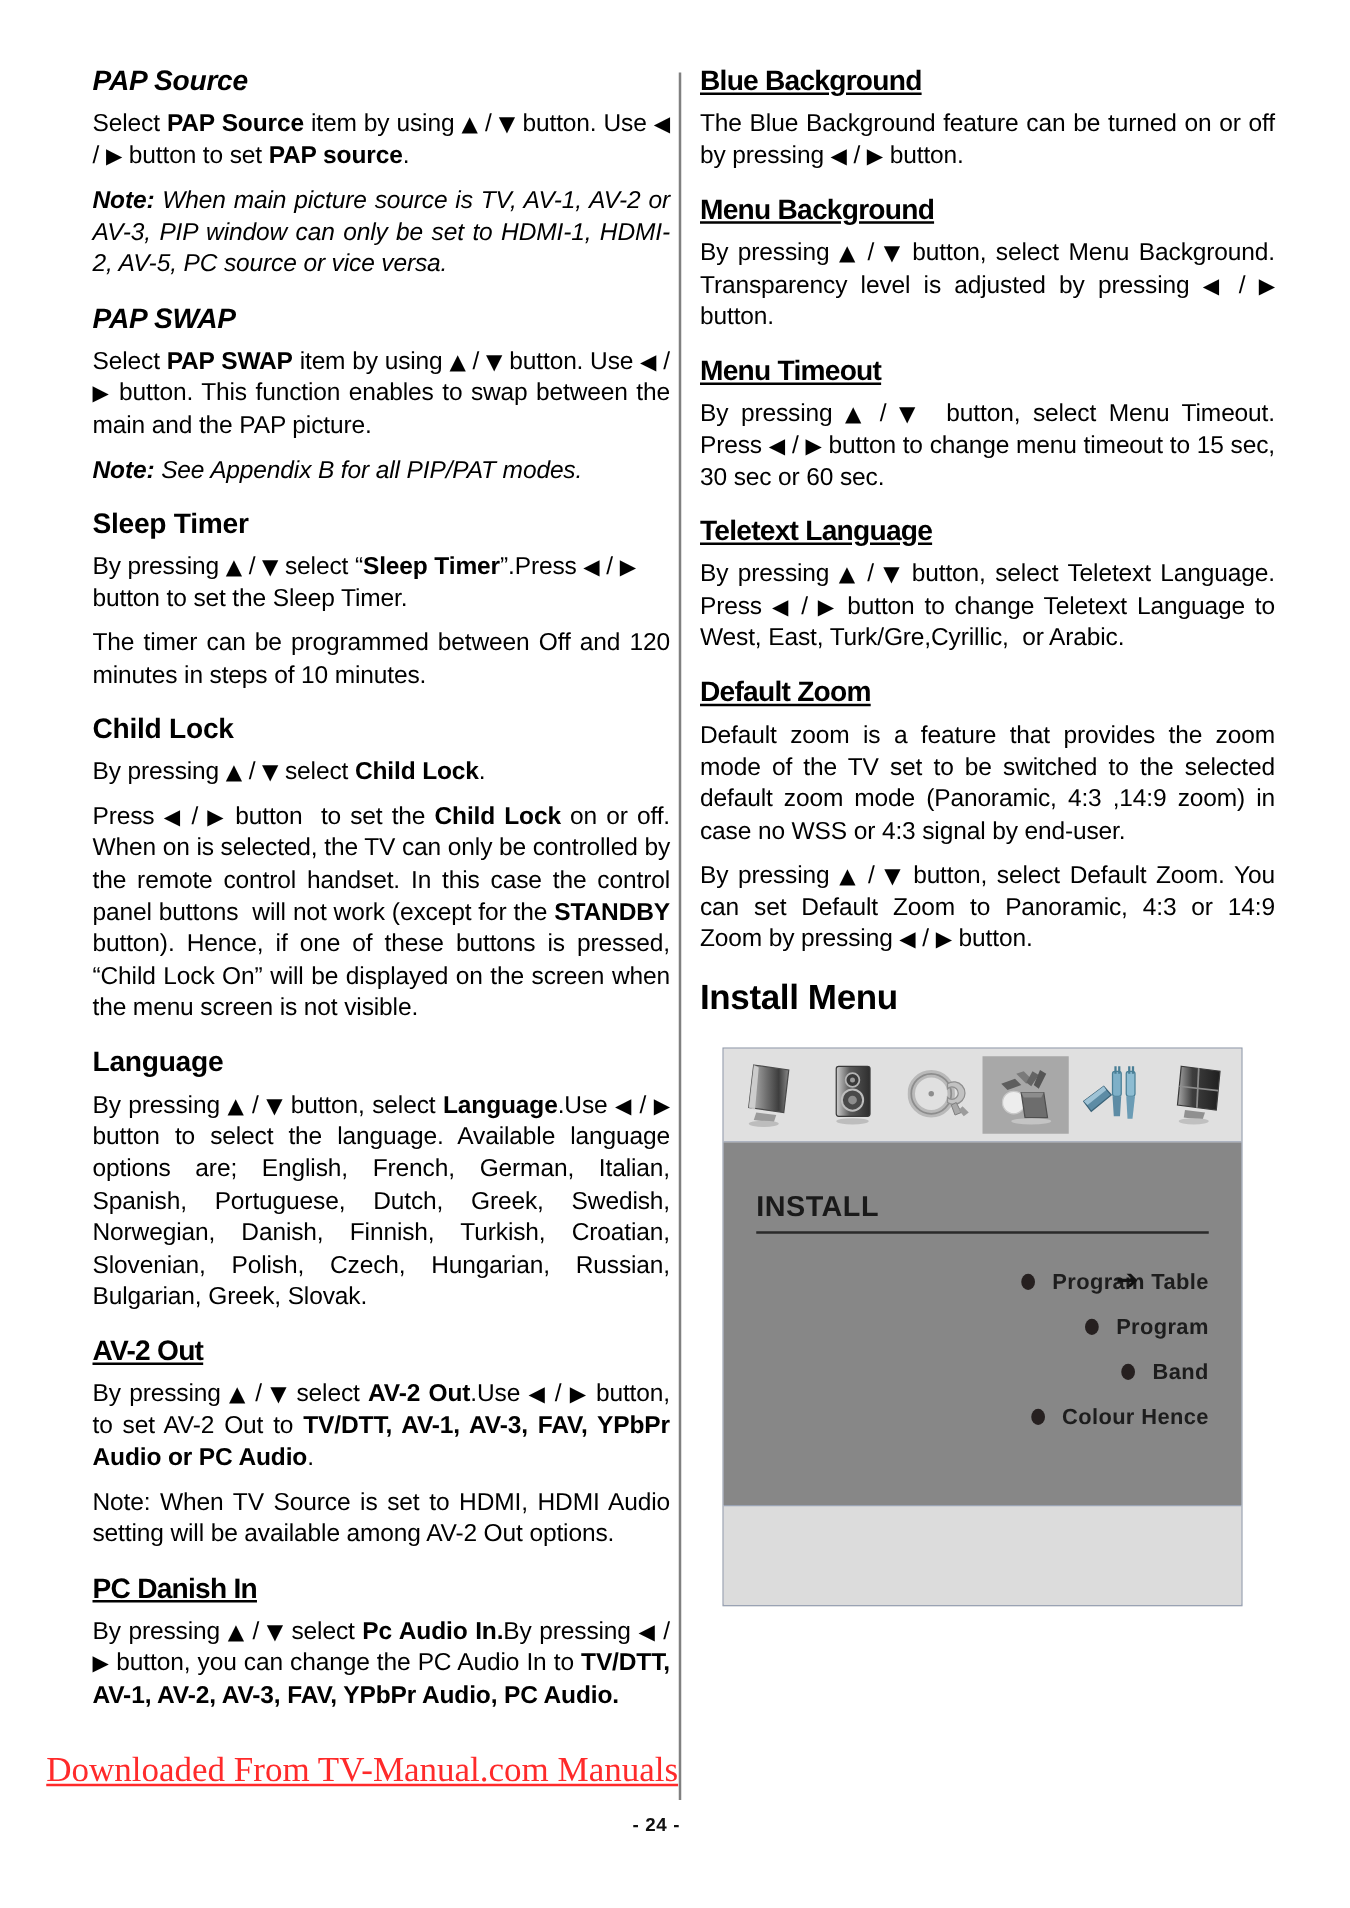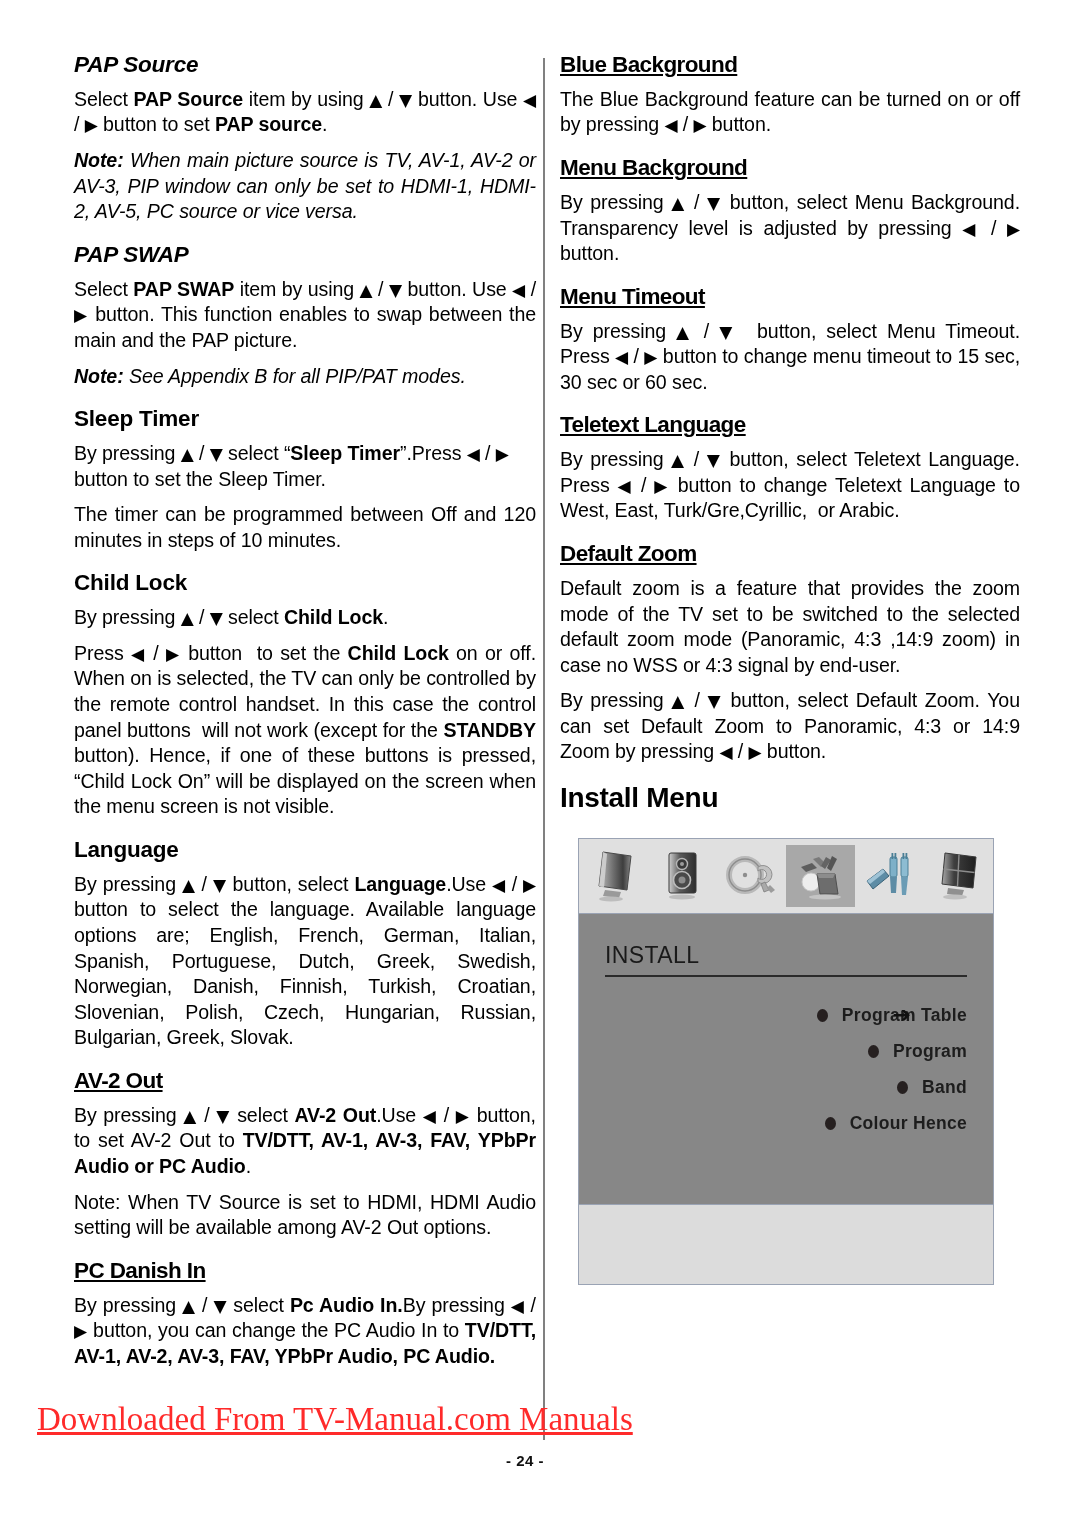--- a/index.html
+++ b/index.html
@@ -112,24 +112,24 @@
 
   .osd-panel {
     background: #878787;
     height: 290px;
     box-sizing: border-box;
     padding: 22px 26px 0 26px;
     position: relative;
   }
   .osd-title {
     font-size: 23px;
-    font-weight: normal;
+    font-weight: bold;
     color: #1a1a1a;
     letter-spacing: 0.4px;
-    margin: 6px 0 6px 0;
+    margin: 16px 0 6px 0;
     font-family: "Liberation Sans", sans-serif;
   }
   .osd-rule {
     height: 2px;
     background: #2a2a2a;
     margin: 0 0 20px 0;
     width: 100%;
   }
   .osd-item {
     display: flex;
@@ -166,21 +166,21 @@
     border-top: 1px solid #9aa3b4;
     box-sizing: border-box;
   }
 
   
   .watermark {
     position: absolute;
     left: 37px;
     top: 1401px;
     font-family: "Liberation Serif", serif;
-    font-size: 33px;
+    font-size: 28px;
     color: #ff2a2a;
     text-decoration: underline;
     white-space: nowrap;
   }
   .pagenum {
     position: absolute;
     left: 506px;
     top: 1452px;
     font-size: 15px;
     font-weight: bold;

